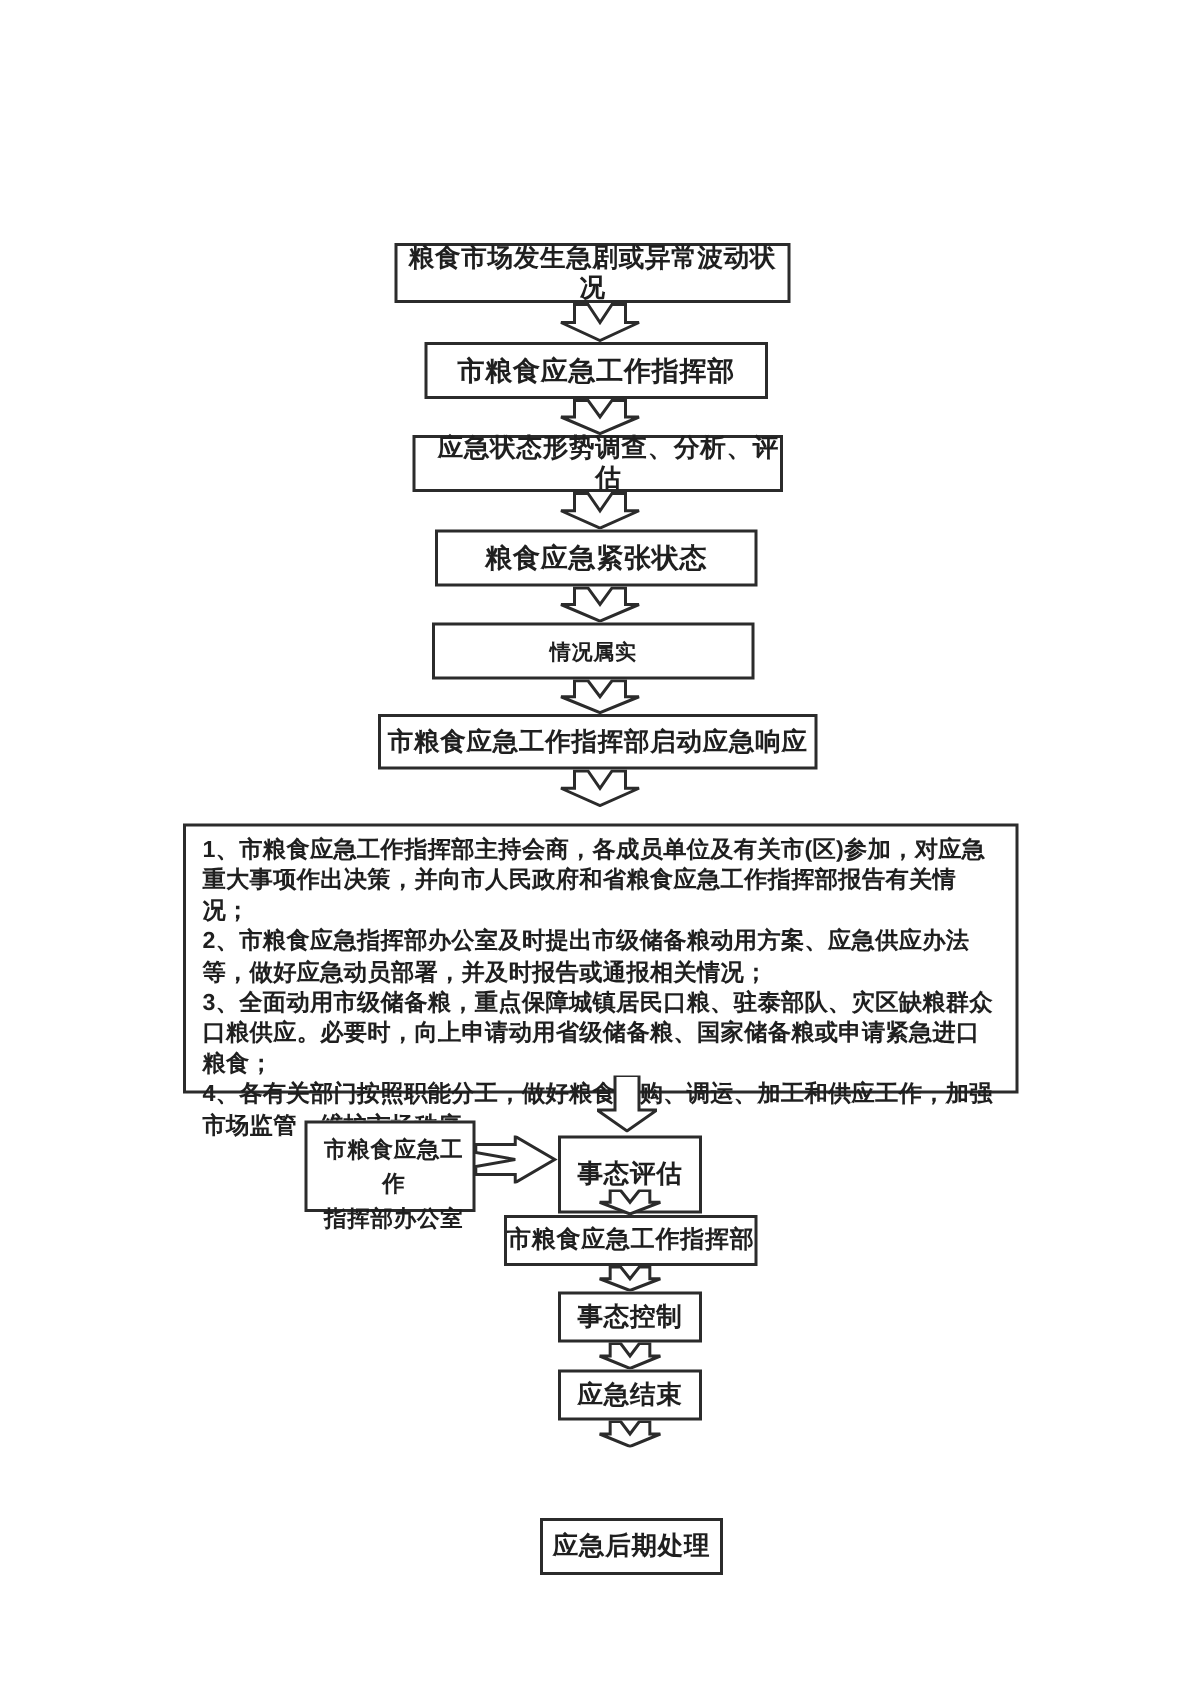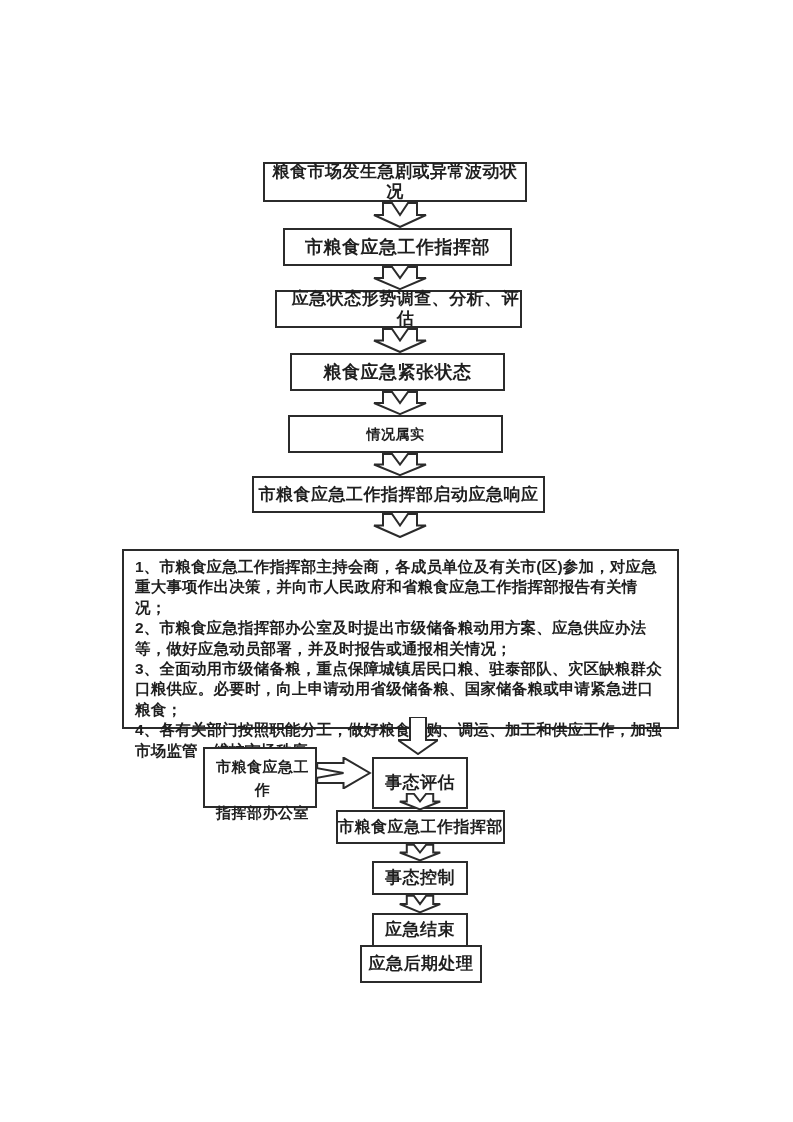--- a/index.html
+++ b/index.html
@@ -166,17 +166,17 @@
   </svg>
 
   <div class="fbox" style="left:372px;top:913px;width:96px;height:34px;font-size:17px;">
     <span>应急结束</span>
   </div>
 
   <svg class="arr" style="left:399px;top:947px;" width="42" height="18" viewBox="0 0 54 26" preserveAspectRatio="none">
     <polygon points="10,1 19,1 27,13 35,1 44,1 44,13 53,13 27,25 1,13 10,13" vector-effect="non-scaling-stroke"></polygon>
   </svg>
 
-  <div class="fbox" style="left:360px;top:945px;width:122px;height:38px;font-size:17px;">
+  <div class="fbox" style="left:360px;top:1012px;width:122px;height:38px;font-size:17px;">
     <span>应急后期处理</span>
   </div>
 
 </div>
 
 </body></html>

